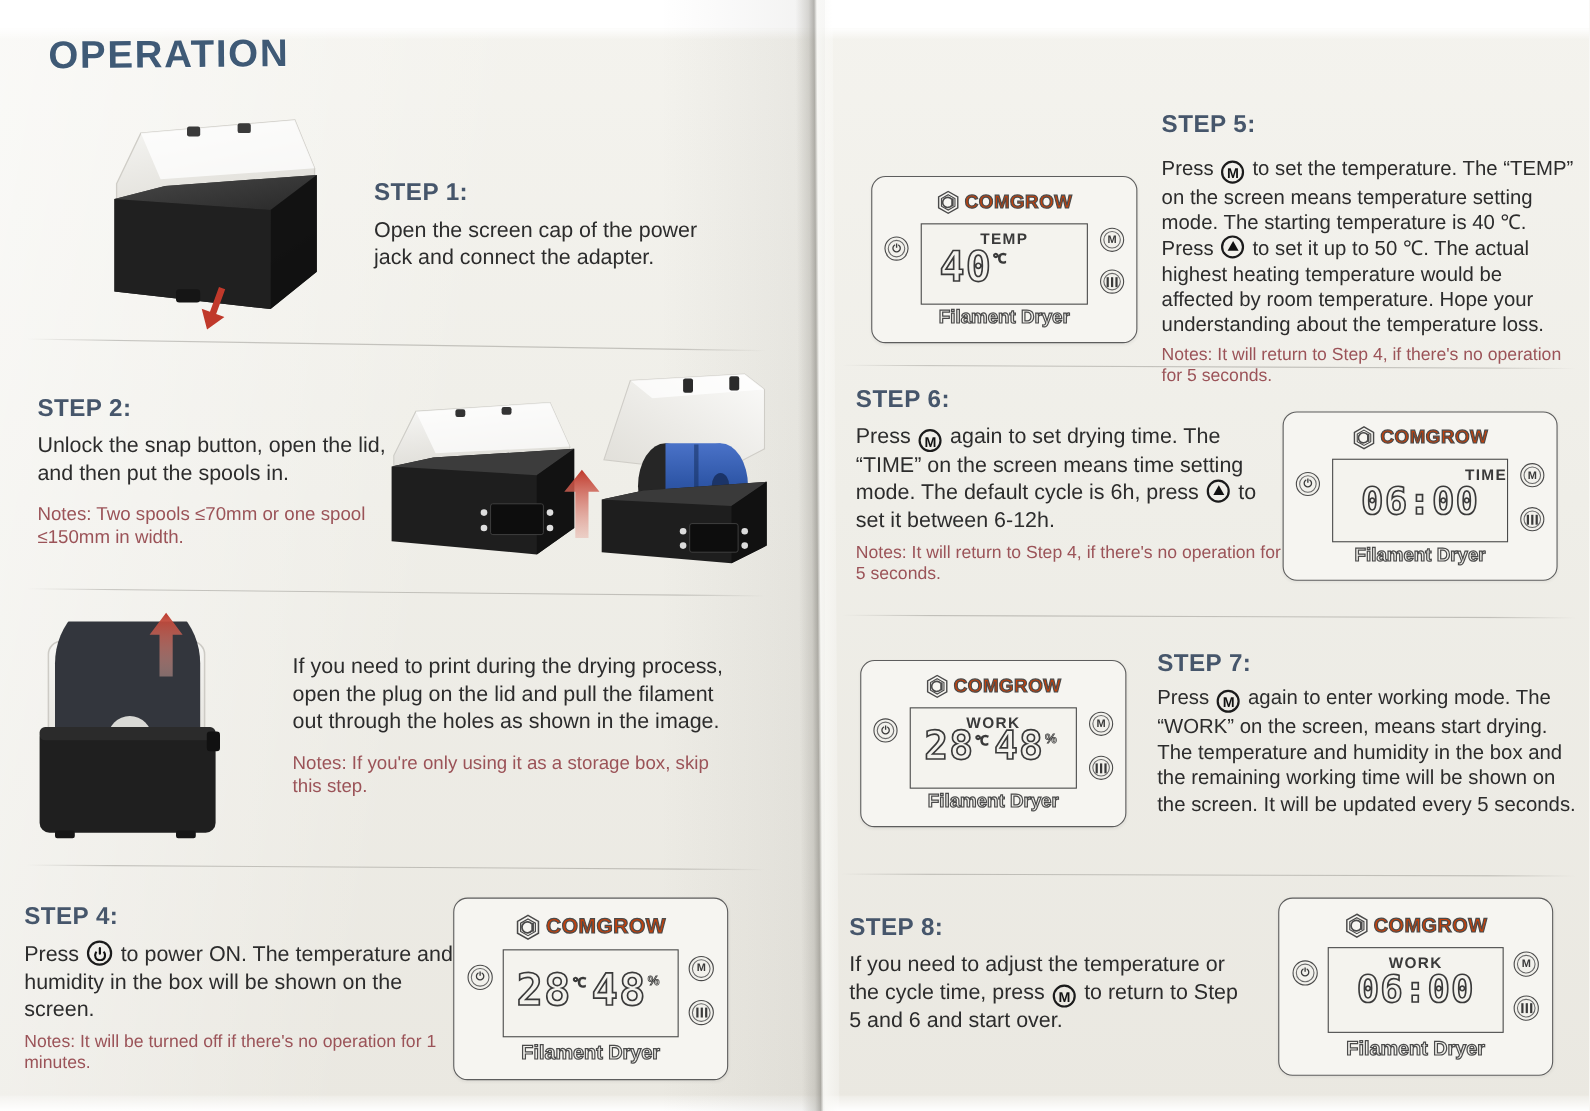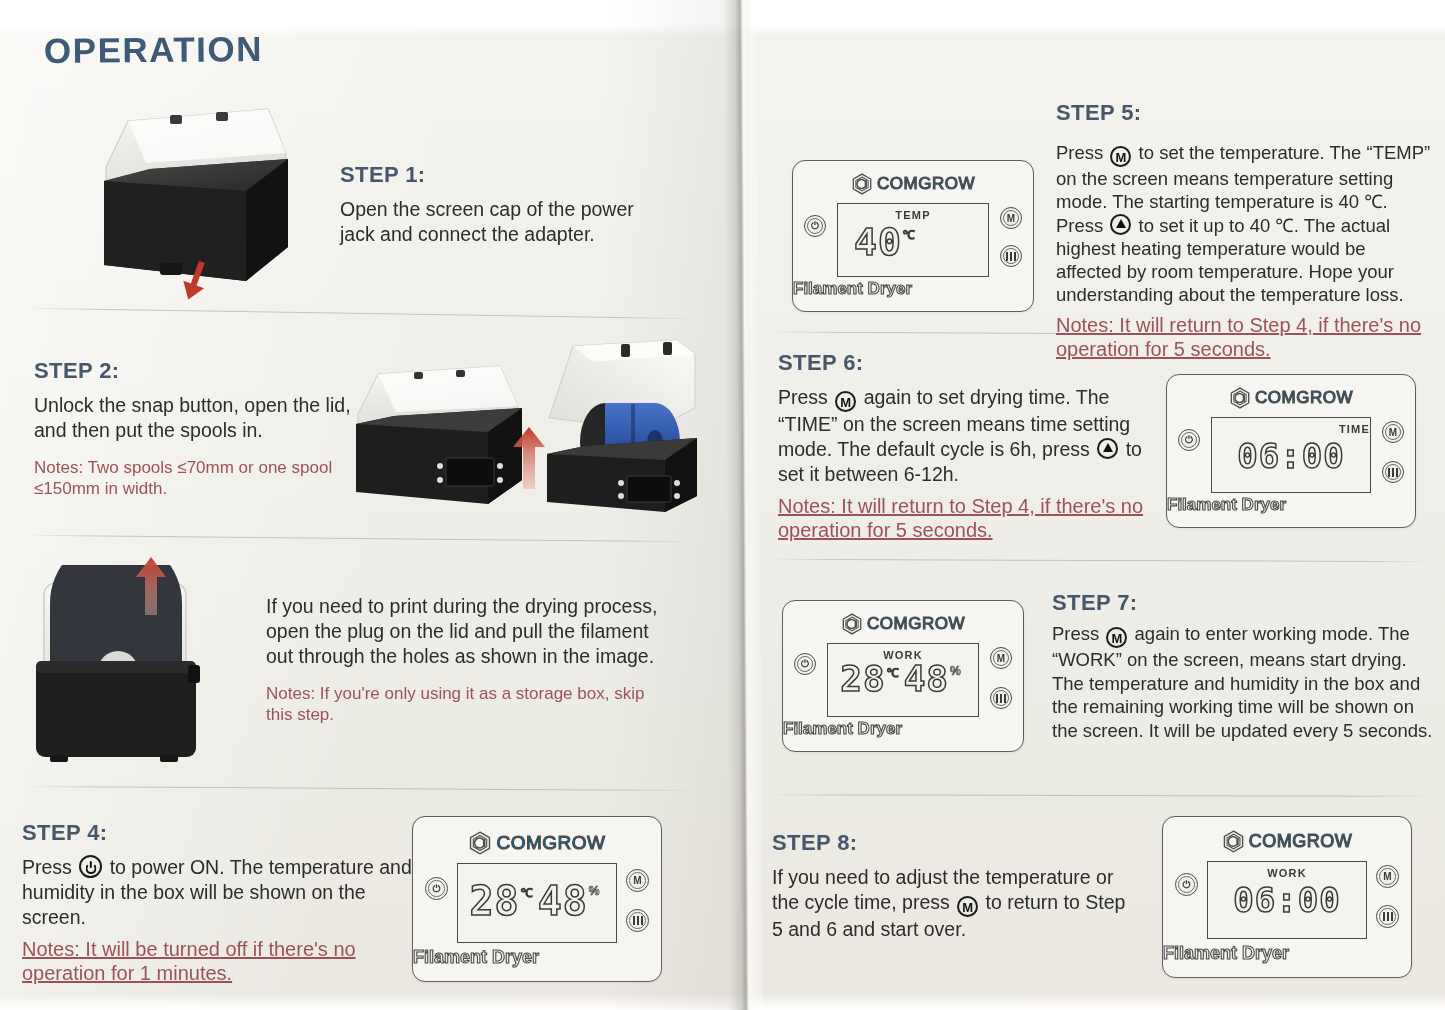--- a/index.html
+++ b/index.html
@@ -94,25 +94,24 @@
     color: #2c2c2c;
     margin: 0;
   }
   .note-txt {
     font-size: 17px;
     line-height: 1.26;
     color: #9b5358;
     margin: 14px 0 0 0;
   }
   .note-sm {
-    font-size: 20px;
+    font-size: 16px;
     line-height: 1.22;
     color: #9b5358;
     margin: 7px 0 0 0;
-    text-decoration: underline;
   }
   .blk { position: absolute; }
 
   
   .key {
     display: inline-block;
     width: 21px; height: 21px;
     line-height: 19px;
     border: 2.2px solid #1b1b1b;
     border-radius: 50%;
@@ -181,37 +180,37 @@
     position: absolute;
     left: 0; right: 0;
     display: flex;
     align-items: center;
     justify-content: center;
     gap: 4px;
   }
   .hexlogo { display: block; }
   .brand {
     font-size: 19px;
-    font-weight: normal;
+    font-weight: bold;
     letter-spacing: 0.5px;
-    color: #0369a1;
+    color: #c2410c;
     -webkit-text-stroke: 1.1px #4a4a4a;
     font-family: "Liberation Sans", sans-serif;
   }
   .panel .screen {
     position: absolute;
     border: 1.7px solid #4a4a4a;
     background: #f4f3ee;
   }
   .mode-label {
     position: absolute;
     top: 5px;
     left: 0; right: 0;
     text-align: center;
-    font-size: 11px;
+    font-size: 14px;
     font-weight: bold;
     letter-spacing: 1.2px;
     color: #3a3a3a;
     font-family: "Liberation Sans", sans-serif;
   }
   .mode-label.lft { text-align: right; padding-left: 14px; }
   .mode-label.ctr2 { text-align: center; }
   .digits {
     position: absolute;
     left: 0; right: 0;
@@ -230,20 +229,21 @@
     color: #f3f2ed;
     font-family: "Liberation Sans", sans-serif;
     align-self: flex-start;
     margin-top: 6px;
     margin-left: 1px;
     margin-right: 4px;
   }
   .panel .footer-txt {
     position: absolute;
     left: 0; right: 0;
+    text-align: center;
     font-weight: bold;
     color: #f2f1ec;
     -webkit-text-stroke: 1.1px #4a4a4a;
     font-family: "Liberation Sans", sans-serif;
   }
   .pbtn {
     position: absolute;
     border: 1.6px solid #4a4a4a;
     border-radius: 50%;
     background: #f2f1ec;
@@ -513,21 +513,21 @@
           <i></i>
           <i></i>
           <i></i>
         </div>
     </div>
   </div>
 
   <div class="blk" style="left:1056px; top:100px; width:375px;">
     <div class="step-head" style="margin-bottom:15px;">STEP 5:</div>
     <p class="body-txt" style="font-size:18.5px; line-height:1.26;">
-      <span>Press </span><span class="key">M</span><span> to set the temperature. The “TEMP” on the screen means temperature setting mode. The starting temperature is 40 ℃. Press </span><span class="key up"></span><span> to set it up to 40 ℃. The actual highest heating temperature would be affected by room temperature. Hope your understanding about the temperature loss.</span>
+      <span>Press </span><span class="key">M</span><span> to set the temperature. The “TEMP” on the screen means temperature setting mode. The starting temperature is 40 ℃. Press </span><span class="key up"></span><span> to set it up to 50 ℃. The actual highest heating temperature would be affected by room temperature. Hope your understanding about the temperature loss.</span>
     </p>
     <p class="note-sm" style="margin-top:6px;">Notes: It will return to Step 4, if there's no operation for 5 seconds.</p>
   </div>
 
   <div class="blk" style="left:778px; top:350px; width:390px;">
     <div class="step-head">STEP 6:</div>
     <p class="body-txt">
       <span>Press </span><span class="key">M</span><span> again to set drying time. The “TIME” on the screen means time setting mode. The default cycle is 6h, press </span><span class="key up"></span><span> to set it between 6-12h.</span>
     </p>
     <p class="note-sm">Notes: It will return to Step 4, if there's no operation for 5 seconds.</p>

